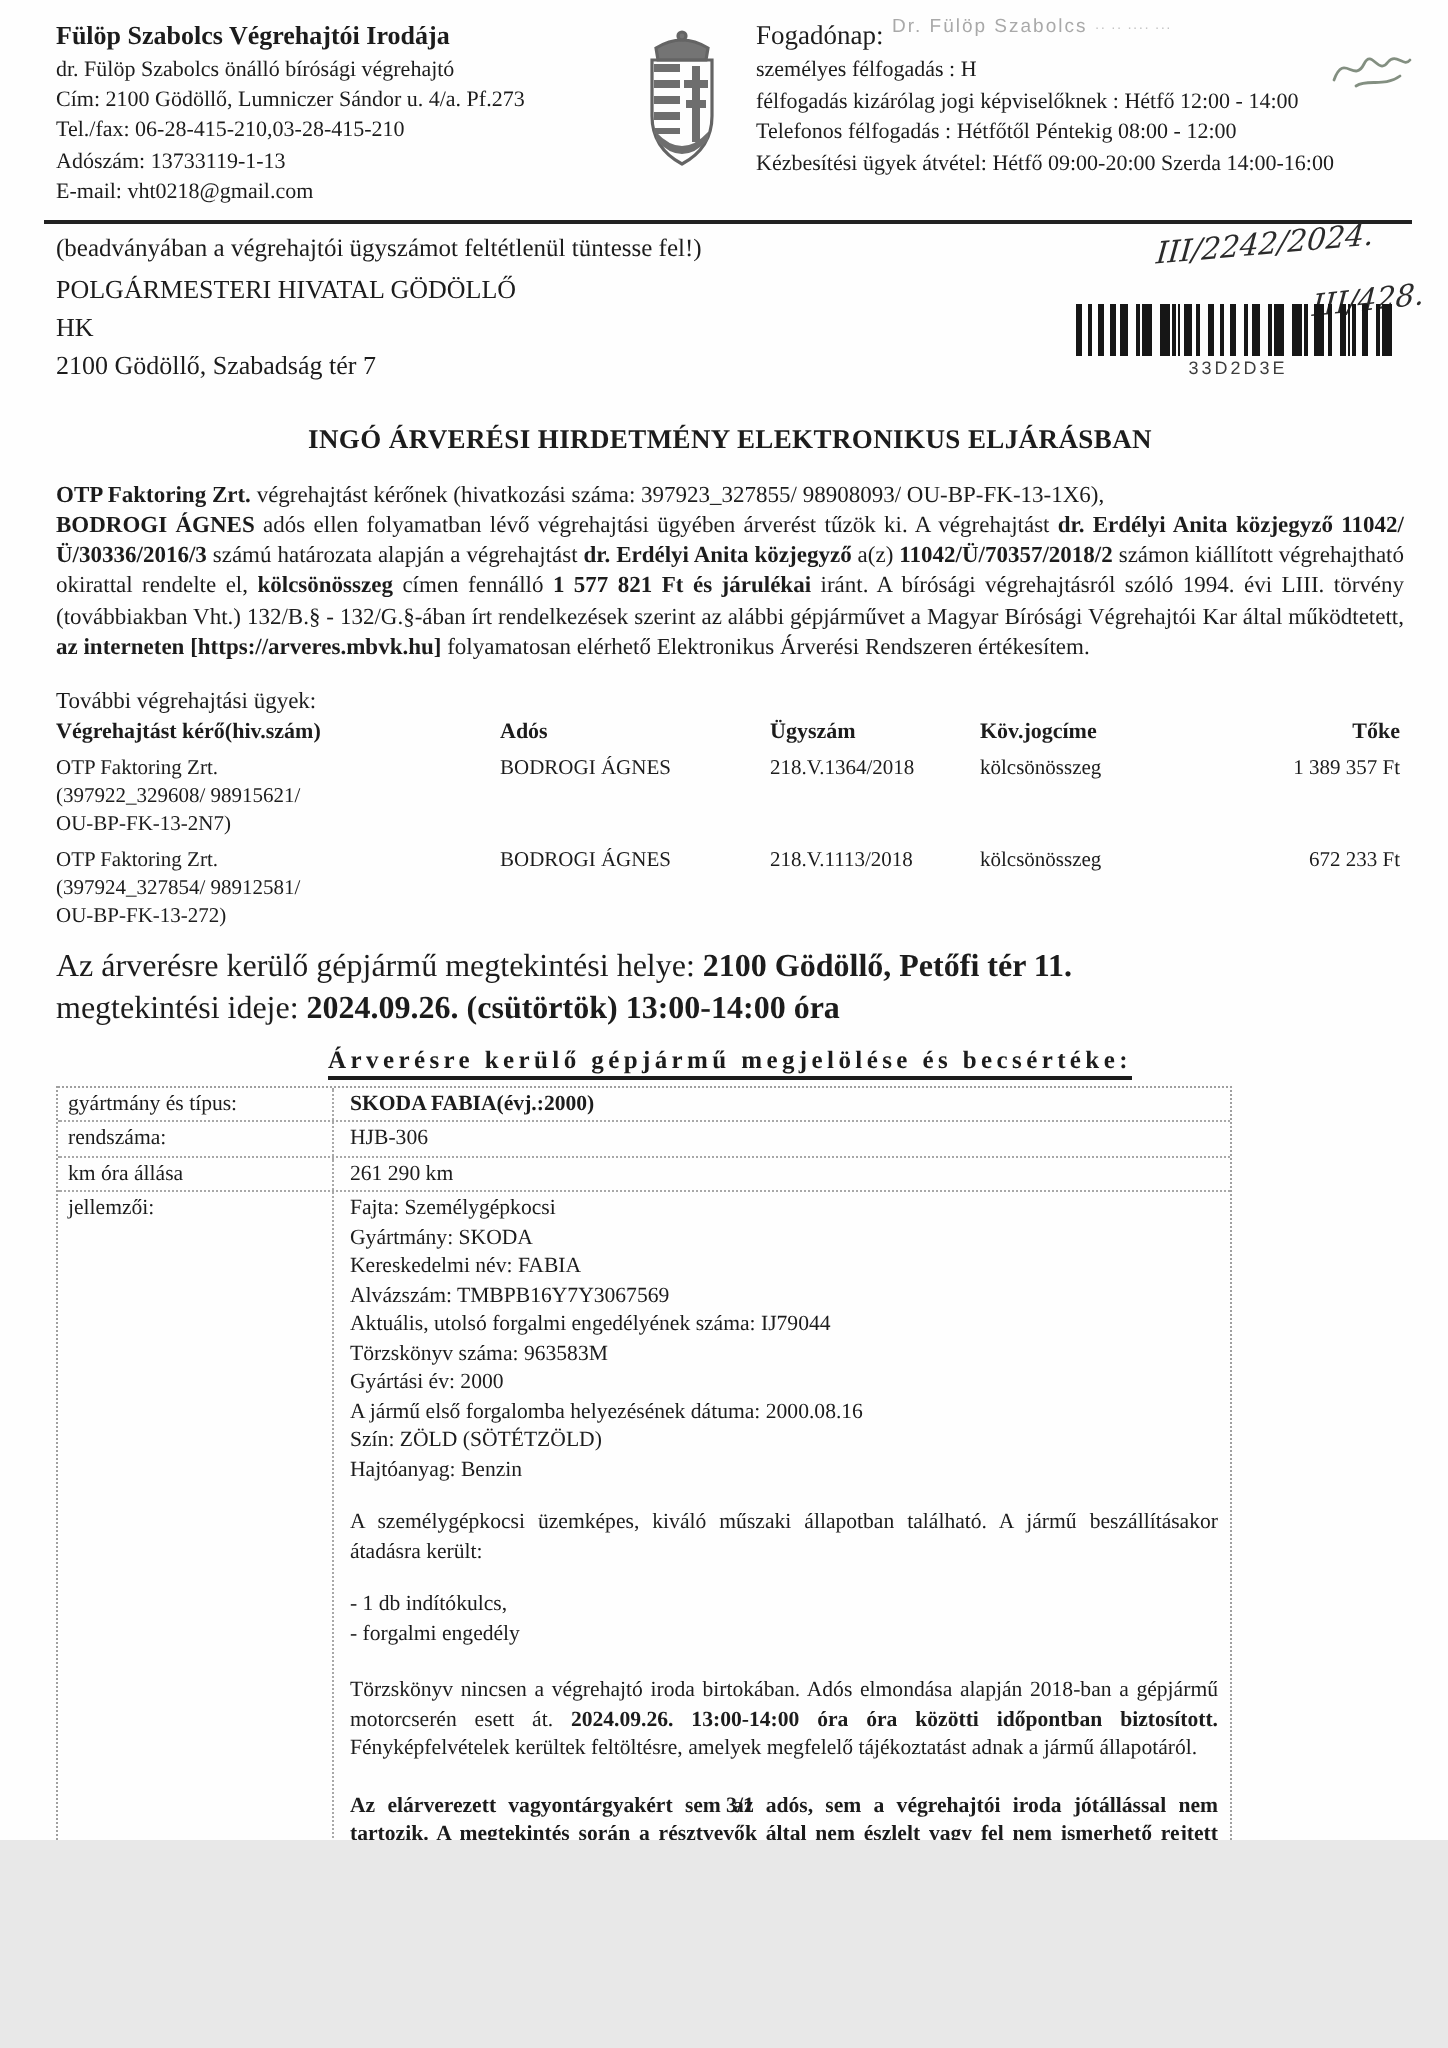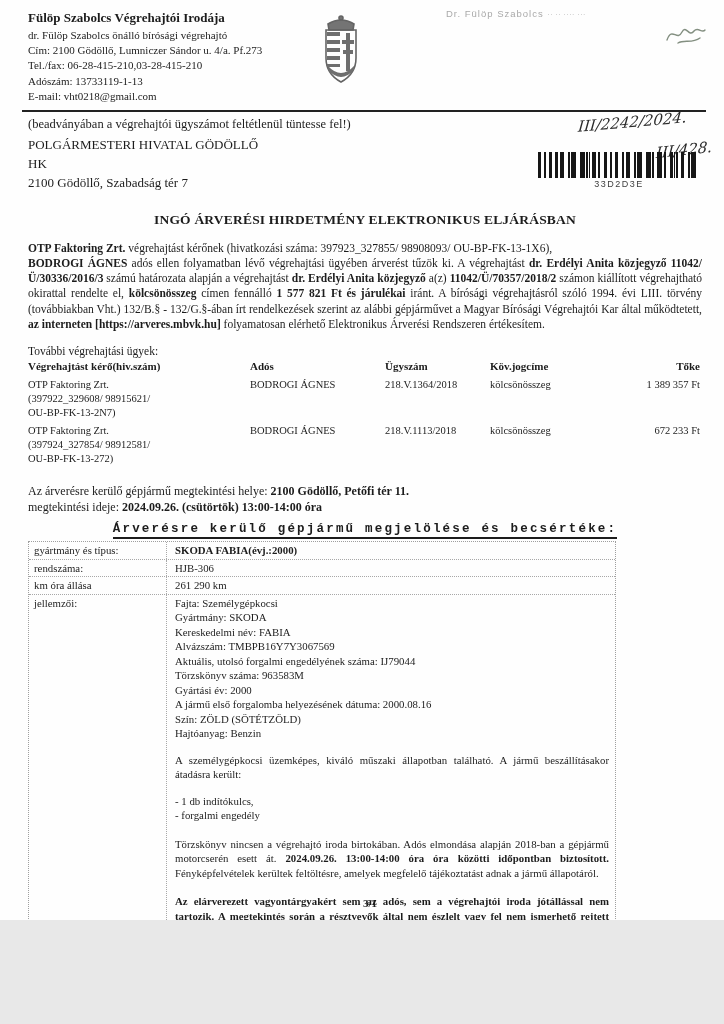--- a/index.html
+++ b/index.html
@@ -74,24 +74,24 @@
   
   .cases-heading{margin-top:13px;font-size:11.5px;}
   .cases-table{margin-top:2px;font-size:10.5px;}
   .t-row{display:grid;grid-template-columns:222px 135px 105px 115px 1fr;margin-top:5px;}
   .t-head{font-weight:bold;font-size:11px;margin-top:1px;}
   .t-head > div{}
   .c5{text-align:right;padding-right:2px;}
   .t-cell{line-height:1.3;}
 
   
-  .viewing{margin-top:19px;font-size:12px;line-height:1.3;}
-
-  
-  .section-title{text-align:center;margin-top:7px;font-size:12.5px;font-family:Liberation Mono, monospace;}
+  .viewing{margin-top:9px;font-size:16px;line-height:1.3;}
+
+  
+  .section-title{text-align:center;margin-top:7px;font-size:12.5px;}
   .section-title span{
     font-weight:bold;letter-spacing:2.2px;
     border-bottom:2px solid #1c1c1c;padding-bottom:1px;
   }
 
   
   .vbox{
     margin-top:5px;width:586px;
     border:1px dotted #9f9f9f;
     font-size:10.8px;line-height:14.5px;
@@ -133,20 +133,27 @@
           <rect x="7" y="34" width="13" height="4"></rect>
           <rect x="7" y="42" width="13" height="4"></rect>
           <path d="M7,50 h13 v3 h-13 z"></path>
           <rect x="26" y="19" width="4" height="38"></rect>
           <rect x="22" y="26" width="12" height="4"></rect>
           <rect x="23" y="36" width="10" height="4"></rect>
           <path d="M8,52 Q21,66 34,52 L34,56 Q21,70 8,56 Z"></path>
         </g>
       </svg>
     </div>
+    <div class="reception">
+      <div class="reception-title">Fogadónap:</div>
+      <div class="reception-lines pre">személyes félfogadás : H
+félfogadás kizárólag jogi képviselőknek : Hétfő  12:00 - 14:00
+Telefonos félfogadás : Hétfőtől Péntekig  08:00 - 12:00
+Kézbesítési ügyek átvétel: Hétfő 09:00-20:00 Szerda 14:00-16:00</div>
+    </div>
     <div class="stamp">
       <span>Dr. Fülöp Szabolcs</span> <span class="stamp-tail">·· ·· ···· ···</span>
     </div>
     <svg class="signature" width="44" height="26" viewBox="0 0 44 26" xmlns="http://www.w3.org/2000/svg">
       <path d="M3,18 C8,4 13,20 18,10 C22,2 25,16 30,9 C34,4 38,12 41,8 M14,21 C20,17 28,22 36,16" stroke="#5b6b58" stroke-width="1.4" fill="none" stroke-linecap="round"></path>
     </svg>
   </div>
 
   <hr class="rule">
 

